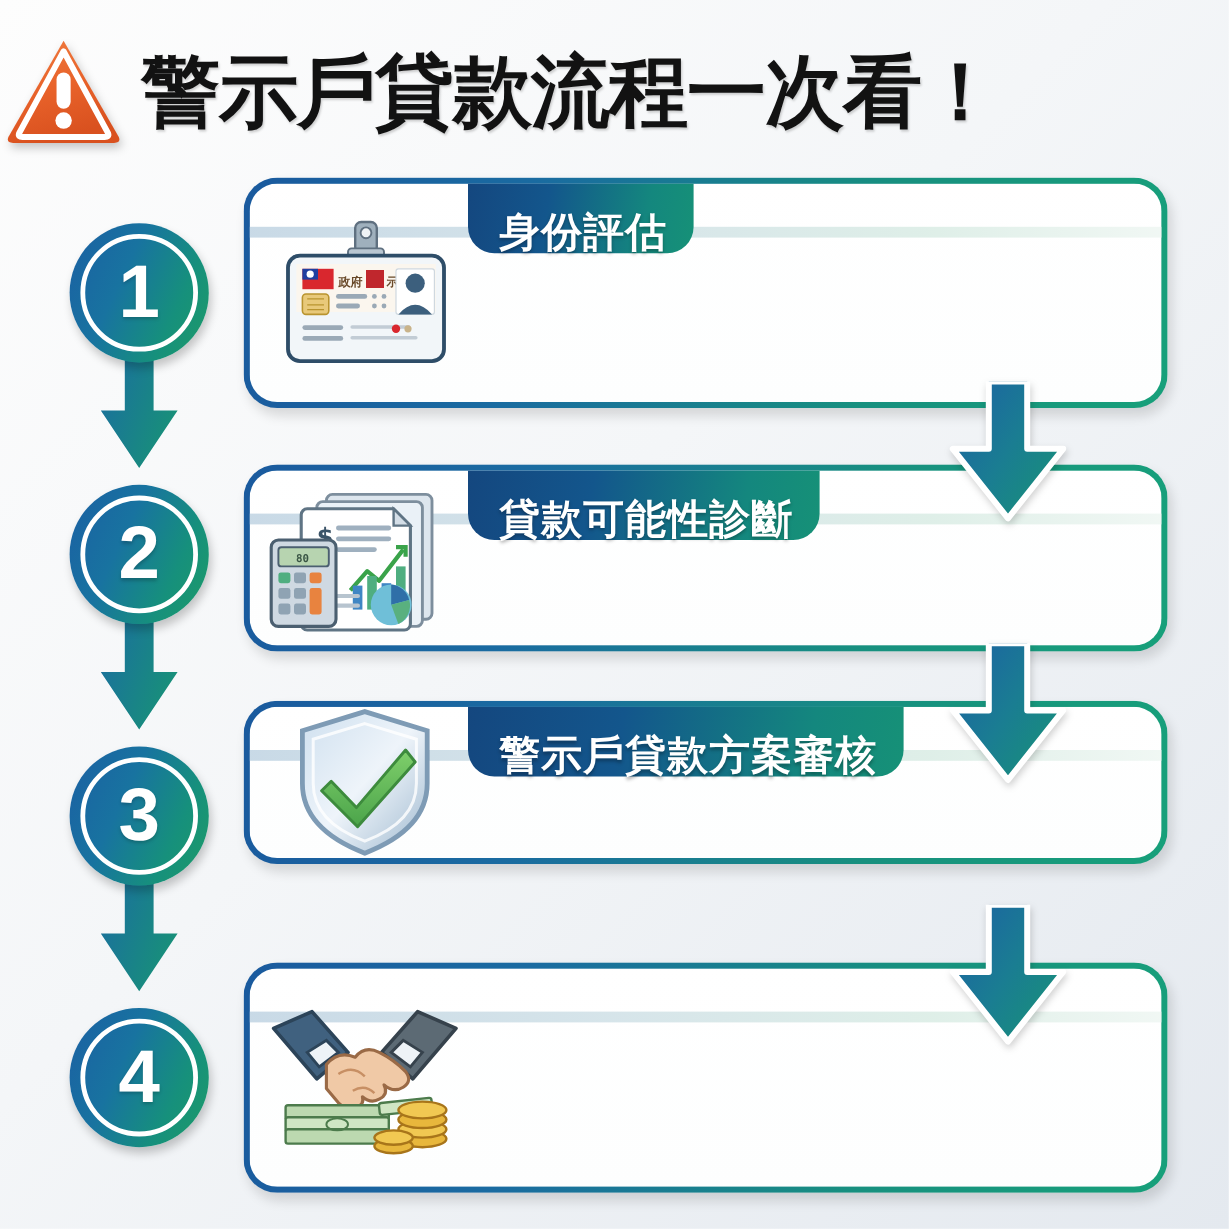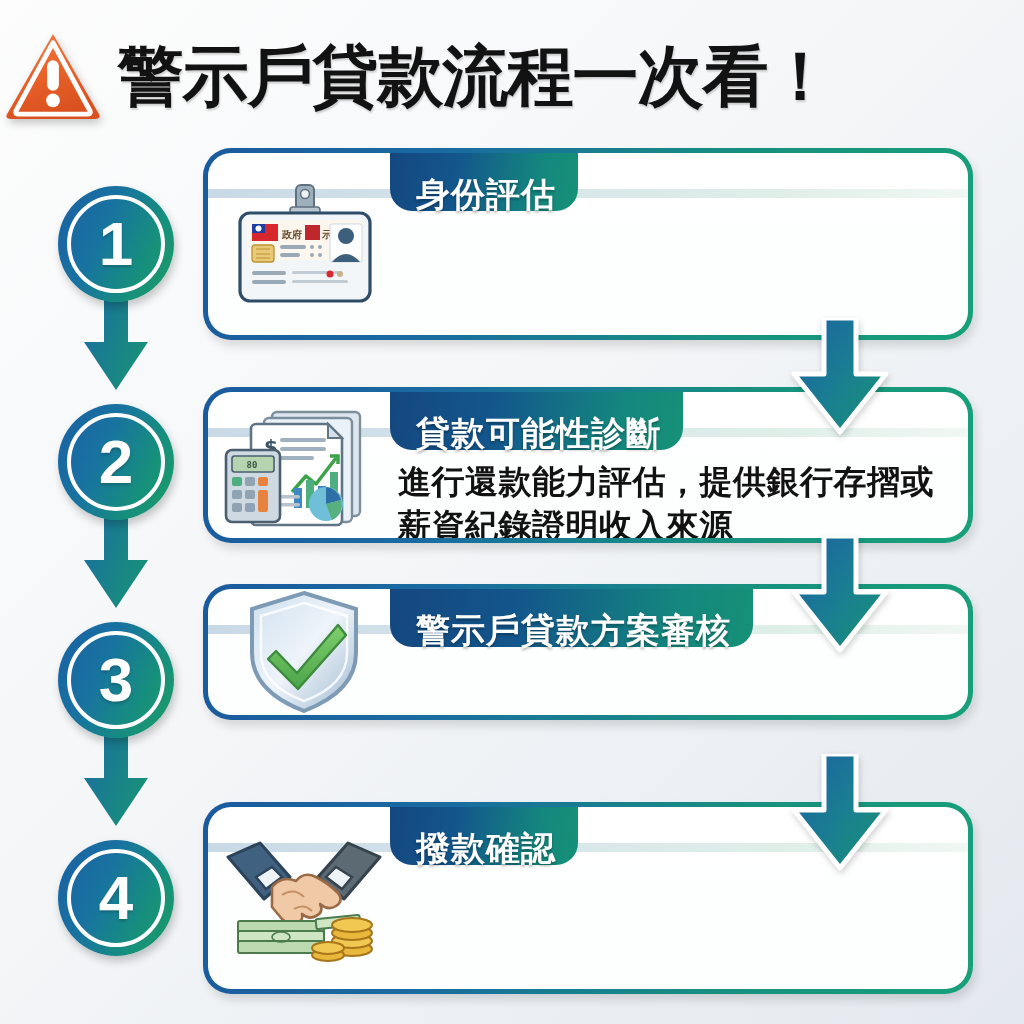--- a/index.html
+++ b/index.html
@@ -257,21 +257,20 @@
     <text x="32" y="68" font-size="9" font-weight="700" fill="#3a5545" text-anchor="middle" font-family="'DejaVu Sans Mono',monospace">80</text>
     <rect x="12" y="77" width="10" height="9" rx="2" fill="#4fae80"></rect>
     <rect x="25" y="77" width="10" height="9" rx="2" fill="#8fa3b3"></rect>
     <rect x="38" y="77" width="10" height="9" rx="2" fill="#e8833f"></rect>
     <rect x="12" y="90" width="10" height="9" rx="2" fill="#8fa3b3"></rect>
     <rect x="25" y="90" width="10" height="9" rx="2" fill="#8fa3b3"></rect>
     <rect x="38" y="90" width="10" height="22" rx="2" fill="#e8833f"></rect>
     <rect x="12" y="103" width="10" height="9" rx="2" fill="#8fa3b3"></rect>
     <rect x="25" y="103" width="10" height="9" rx="2" fill="#8fa3b3"></rect>
   </svg>
-  <div class="card-body">進行還款能力評估，提供銀行存摺或薪資紀錄證明收入來源</div>
 </div>
 
 <div class="card" style="top:584px;height:136px">
   <div class="card-rule"></div>
   <div class="badge">
     <span>警示戶貸款方案審核</span>
   </div>
   <svg class="card-icon" viewBox="0 0 168 130">
     <defs>
       <linearGradient id="shieldG" x1="0" y1="0" x2="1" y2="1">
@@ -285,23 +284,20 @@
       </linearGradient>
     </defs>
     <path d="M84 6 L136 22 V66 Q136 104 84 124 Q32 104 32 66 V22 Z" fill="url(#shieldG)" stroke="#7e9bb5" stroke-width="4"></path>
     <path d="M84 16 L127 29 V66 Q127 98 84 114 Q41 98 41 66 V29 Z" fill="none" stroke="#ffffff" stroke-width="2.5" opacity=".8"></path>
     <path d="M56 64 L77 86 L118 38 L126 48 L78 102 L48 72 Z" fill="url(#checkG)" stroke="#3d8b3d" stroke-width="2.4" stroke-linejoin="round"></path>
   </svg>
 </div>
 
 <div class="card" style="top:802px;height:192px">
   <div class="card-rule"></div>
-  <div class="badge">
-    <span>撥款確認</span>
-  </div>
   <svg class="card-icon" viewBox="0 0 168 130">
     <path d="M8 24 L40 10 L70 44 L44 66 Z" fill="#40617f" stroke="#2c4459" stroke-width="3" stroke-linejoin="round"></path>
     <path d="M160 24 L128 10 L98 44 L124 66 Z" fill="#5c6a74" stroke="#36424c" stroke-width="3" stroke-linejoin="round"></path>
     <path d="M36 44 L52 34 L62 44 L46 56 Z" fill="#eef3f7" stroke="#2c4459" stroke-width="2.4"></path>
     <path d="M132 44 L116 34 L106 44 L122 56 Z" fill="#eef3f7" stroke="#36424c" stroke-width="2.4"></path>
     <path d="M52 54 q10 -12 24 -6 q8 -10 20 -4 q12 6 22 16 q6 8 -2 13 q-8 5 -16 -2 q4 8 -4 12 q-7 4 -14 -2 q2 7 -6 9 q-8 2 -14 -4 L52 74 Z" fill="#f0c9a6" stroke="#9a6a46" stroke-width="2.6" stroke-linejoin="round"></path>
     <path d="M62 62 q12 -8 22 2" fill="none" stroke="#c78f64" stroke-width="2"></path>
     <path d="M74 76 q10 -6 18 2" fill="none" stroke="#c78f64" stroke-width="2"></path>
     <rect x="18" y="88" width="86" height="12" rx="2" fill="#bcd9b0" stroke="#4c7b4c" stroke-width="2"></rect>
     <rect x="18" y="98" width="86" height="12" rx="2" fill="#cfe6c4" stroke="#4c7b4c" stroke-width="2"></rect>

